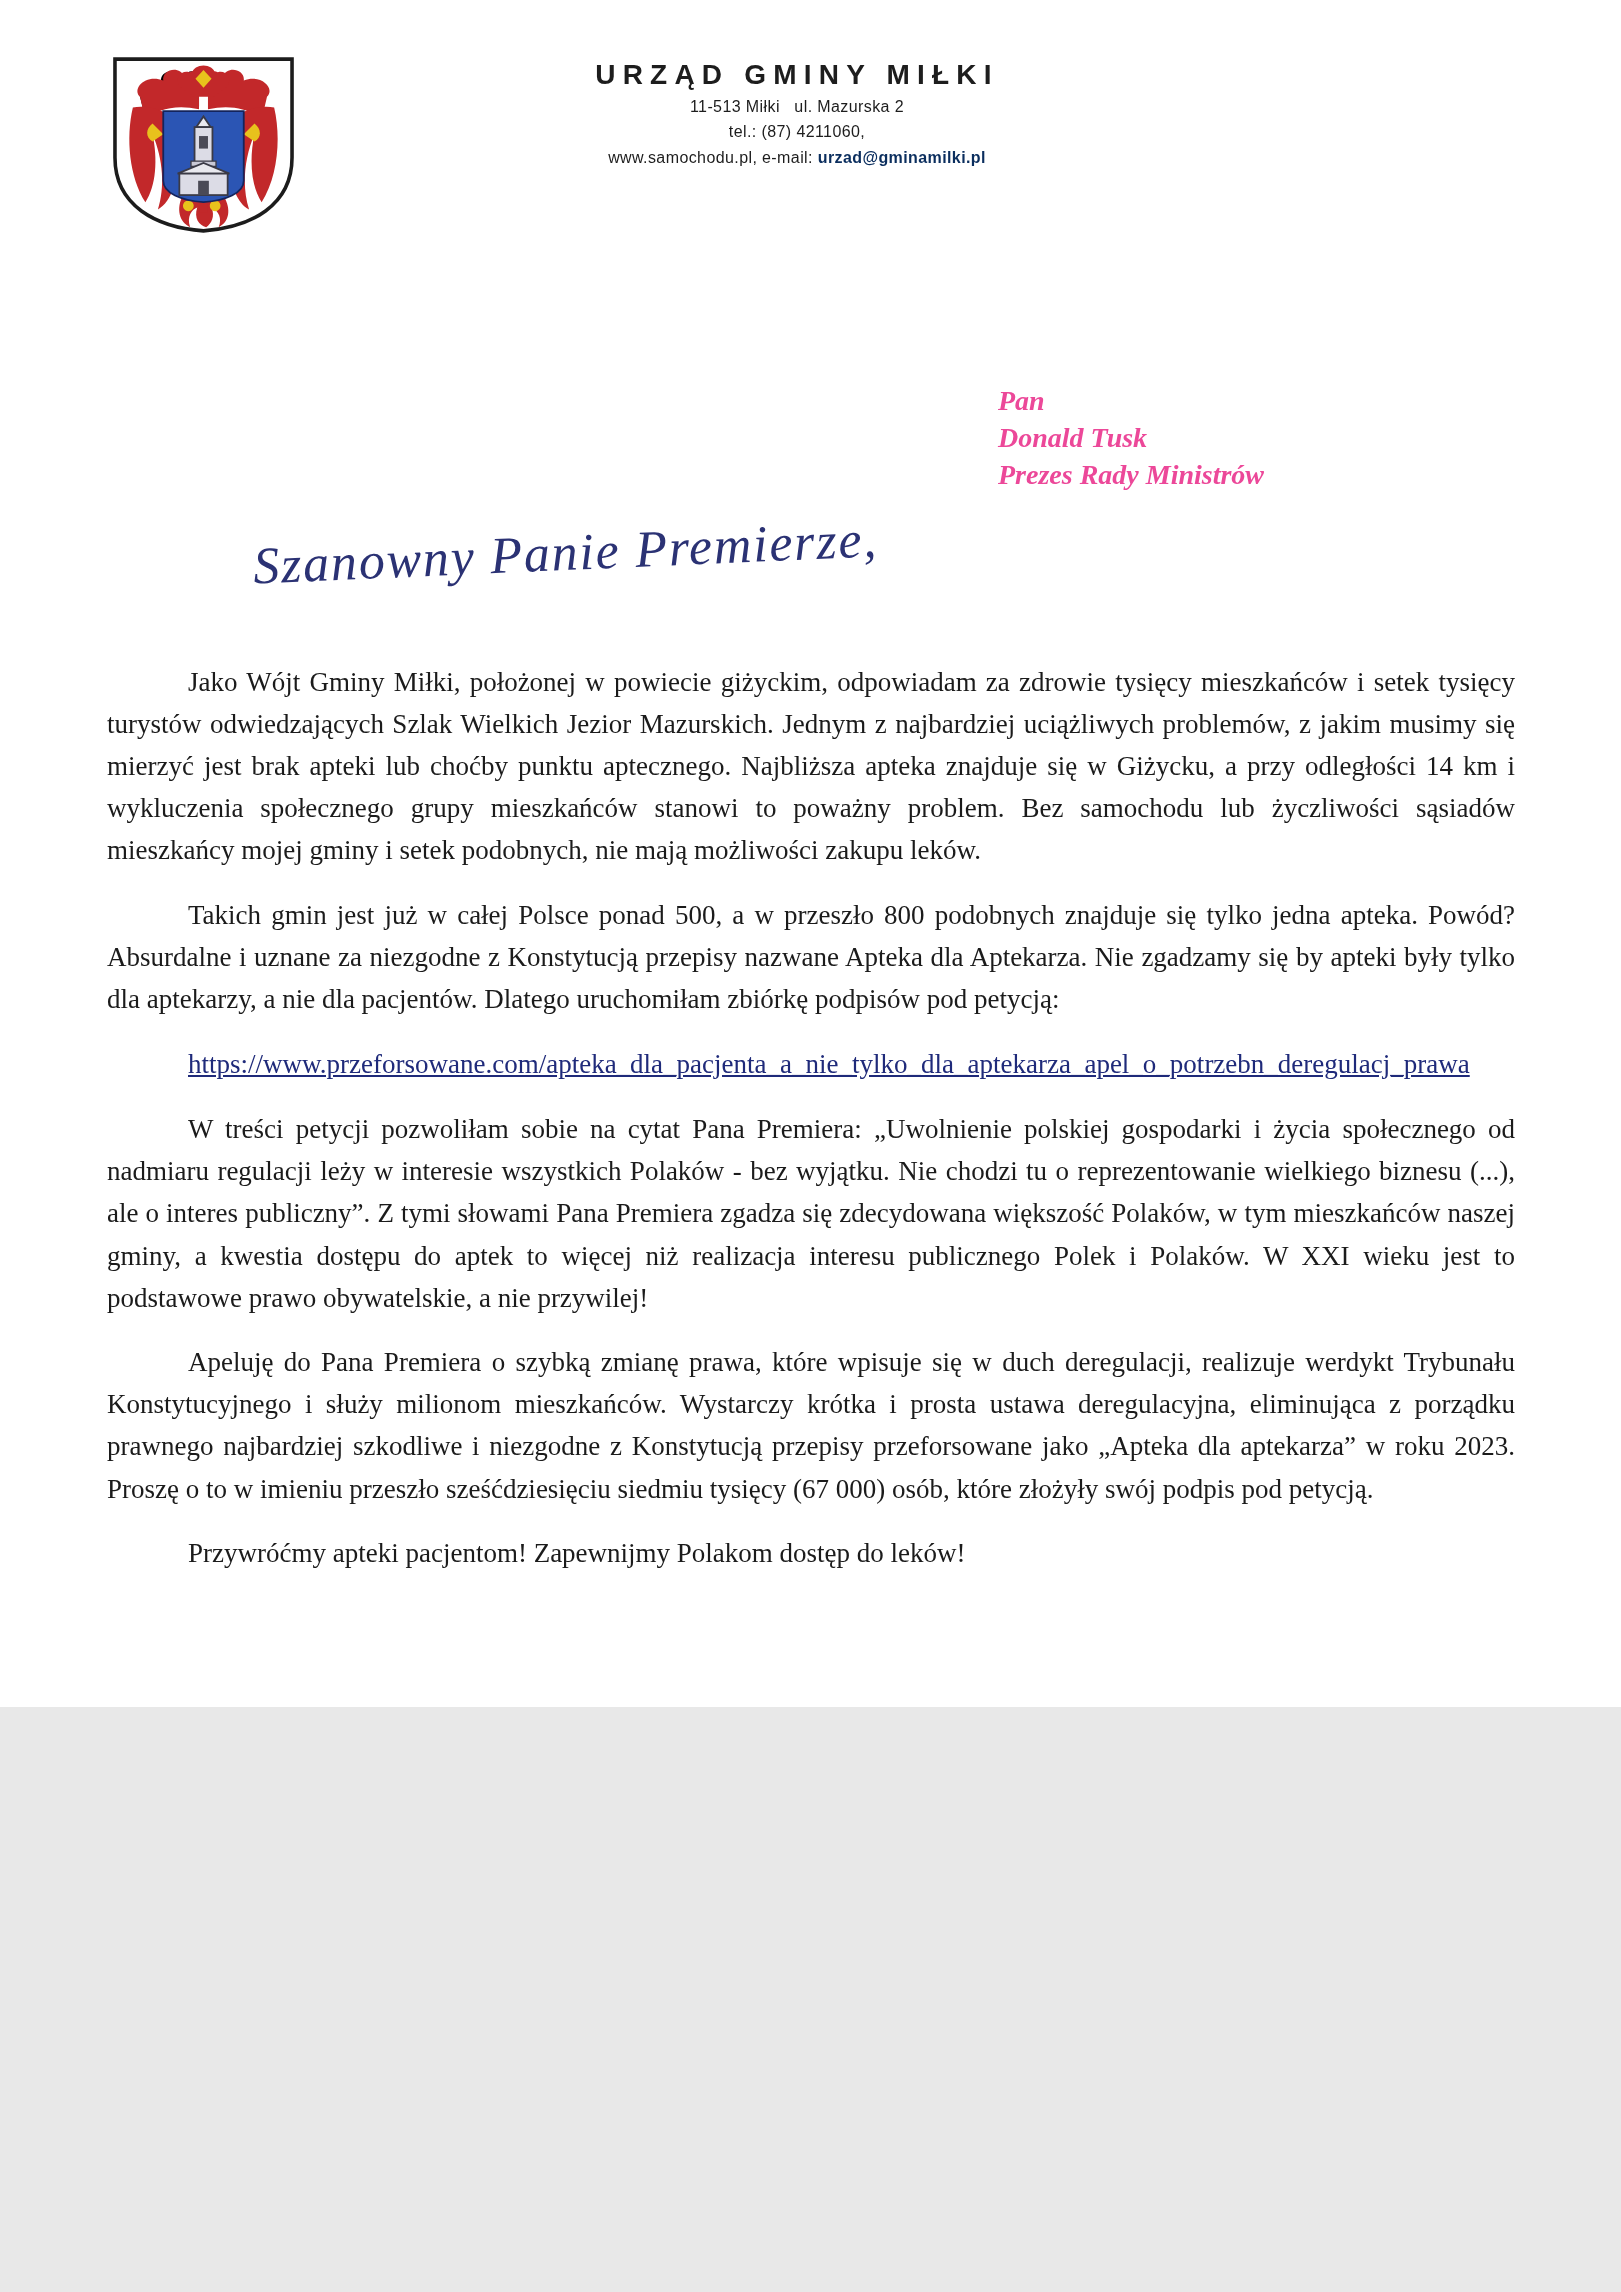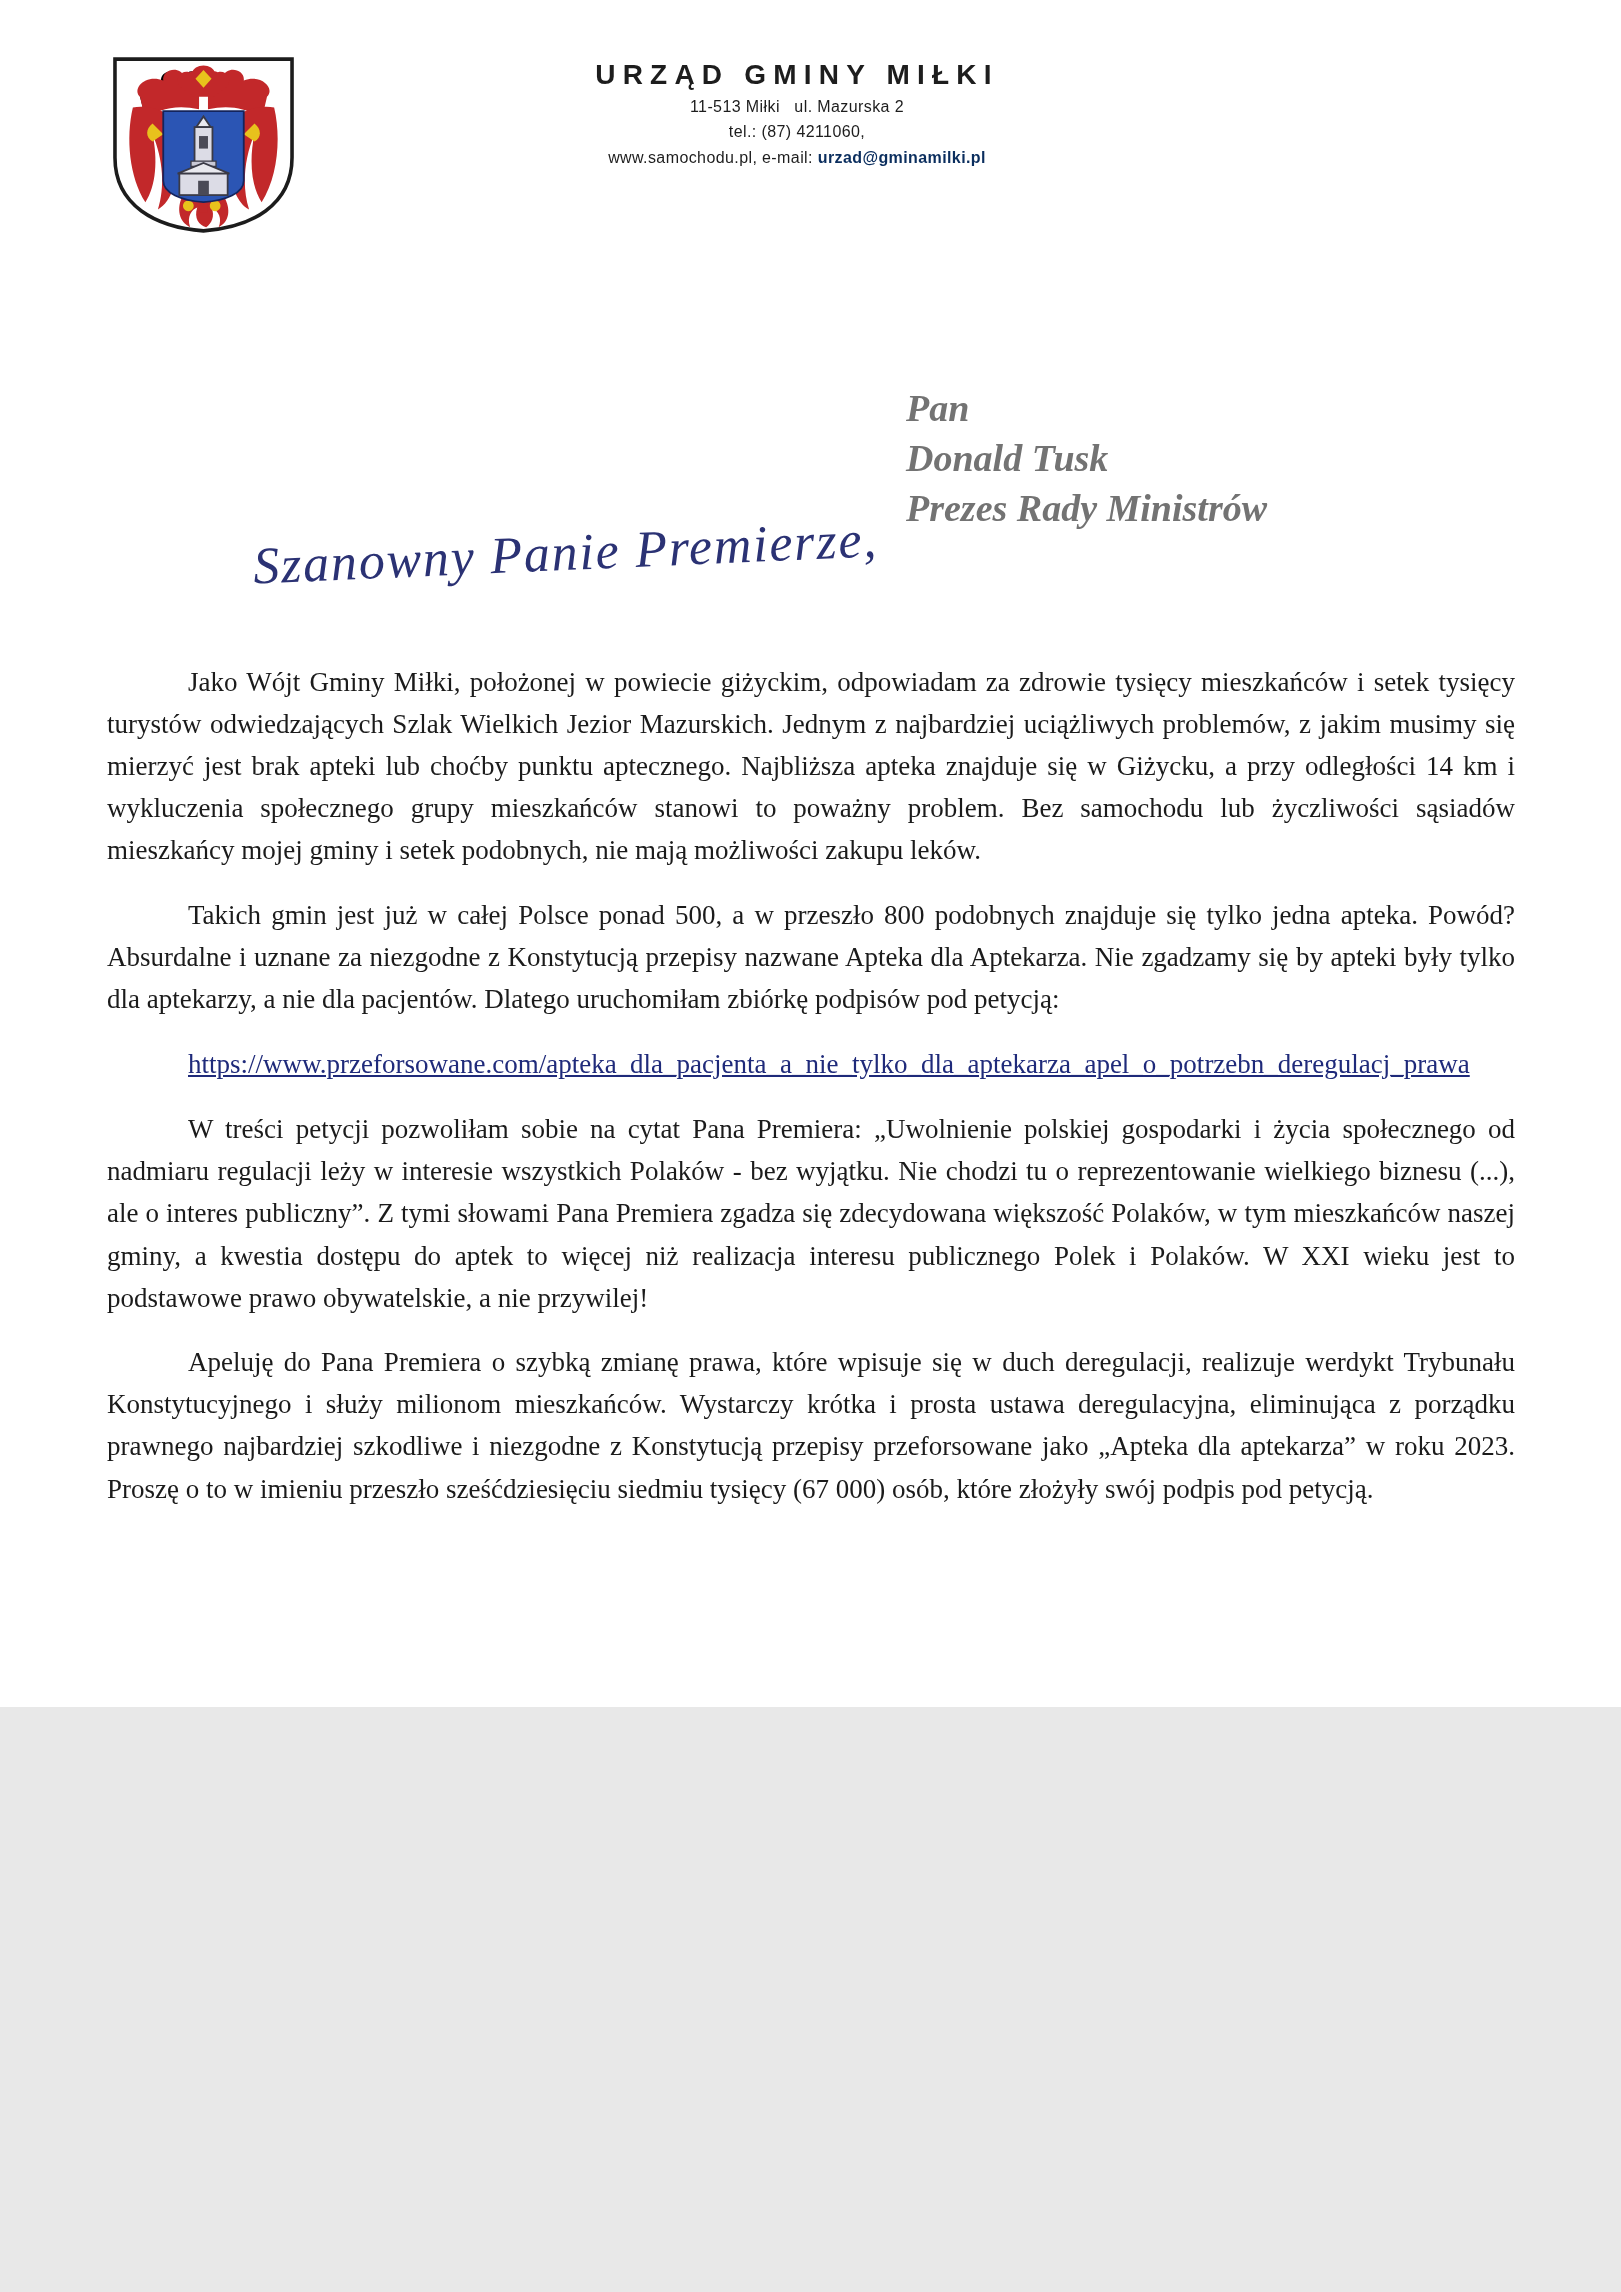--- a/index.html
+++ b/index.html
@@ -21,23 +21,23 @@
     font-family:"Liberation Sans", sans-serif;
     color:#1d1d1d;
   }
   .org-name{font-size:28px;font-weight:600;letter-spacing:7.2px;}
   .header-line{font-size:16px;margin-top:7.2px;letter-spacing:0.4px;}
   .email-link{
     color:#0b2e5e;cursor:pointer;font-weight:600;margin-top:44px;
   }
   
   .recipient{
-    position:absolute;left:906px;top:383px;
+    position:absolute;left:998px;top:383px;
     font-weight:bold;font-style:italic;
-    font-size:38px;line-height:1.32;color:#737373;
+    font-size:28px;line-height:1.32;color:#ec4899;
   }
   
   .greeting{
     position:absolute;left:253px;top:523px;
     color:#2b3274;
     font-size:52px;
     font-style:italic;
     letter-spacing:1.8px;
     transform:rotate(-2.5deg);
     white-space:nowrap;
@@ -114,20 +114,21 @@
   </div>
 
   <div class="greeting">Szanowny Panie Premierze,</div>
 
   <div class="body-text">
     <p>Jako Wójt Gminy Miłki, położonej w powiecie giżyckim, odpowiadam za zdrowie tysięcy mieszkańców i setek tysięcy turystów odwiedzających Szlak Wielkich Jezior Mazurskich. Jednym z najbardziej uciążliwych problemów, z jakim musimy się mierzyć jest brak apteki lub choćby punktu aptecznego. Najbliższa apteka znajduje się w Giżycku, a przy odległości 14 km i wykluczenia społecznego grupy mieszkańców stanowi to poważny problem. Bez samochodu lub życzliwości sąsiadów mieszkańcy mojej gminy i setek podobnych, nie mają możliwości zakupu leków.</p>
     <p>Takich gmin jest już w całej Polsce ponad 500, a w przeszło 800 podobnych znajduje się tylko jedna apteka. Powód? Absurdalne i uznane za niezgodne z Konstytucją przepisy nazwane Apteka dla Aptekarza. Nie zgadzamy się by apteki były tylko dla aptekarzy, a nie dla pacjentów. Dlatego uruchomiłam zbiórkę podpisów pod petycją:</p>
     <p class="para-link"><span class="petition-link">https://www.przeforsowane.com/apteka_dla_pacjenta_a_nie_tylko_dla_aptekarza_apel_o_potrzebn_deregulacj_prawa</span></p>
     <p>W treści petycji pozwoliłam sobie na cytat Pana Premiera: „Uwolnienie polskiej gospodarki i życia społecznego od nadmiaru regulacji leży w interesie wszystkich Polaków - bez wyjątku. Nie chodzi tu o reprezentowanie wielkiego biznesu (...), ale o interes publiczny”. Z tymi słowami Pana Premiera zgadza się zdecydowana większość Polaków, w tym mieszkańców naszej gminy, a kwestia dostępu do aptek to więcej niż realizacja interesu publicznego Polek i Polaków. W XXI wieku jest to podstawowe prawo obywatelskie, a nie przywilej!</p>
     <p>Apeluję do Pana Premiera o szybką zmianę prawa, które wpisuje się w duch deregulacji, realizuje werdykt Trybunału Konstytucyjnego i służy milionom mieszkańców. Wystarczy krótka i prosta ustawa deregulacyjna, eliminująca z porządku prawnego najbardziej szkodliwe i niezgodne z Konstytucją przepisy przeforsowane jako „Apteka dla aptekarza” w roku 2023. Proszę o to w imieniu przeszło sześćdziesięciu siedmiu tysięcy (67 000) osób, które złożyły swój podpis pod petycją.</p>
+    <p class="closing-line">Przywróćmy apteki pacjentom! Zapewnijmy Polakom dostęp do leków!</p>
   </div>
 
   <div class="stamp">
     <div class="stamp-title">WÓJT GMINY MIŁKI</div>
     <div class="stamp-name">Barbara Małgorzata Mazurczyk</div>
   </div>
 
   <svg class="signature-svg" viewBox="0 0 290 430" aria-hidden="true">
     <path d="M 92,12 C 58,80 58,258 78,330 C 88,362 103,346 99,272
              C 93,164 100,58 116,30 C 130,6 134,84 127,202

